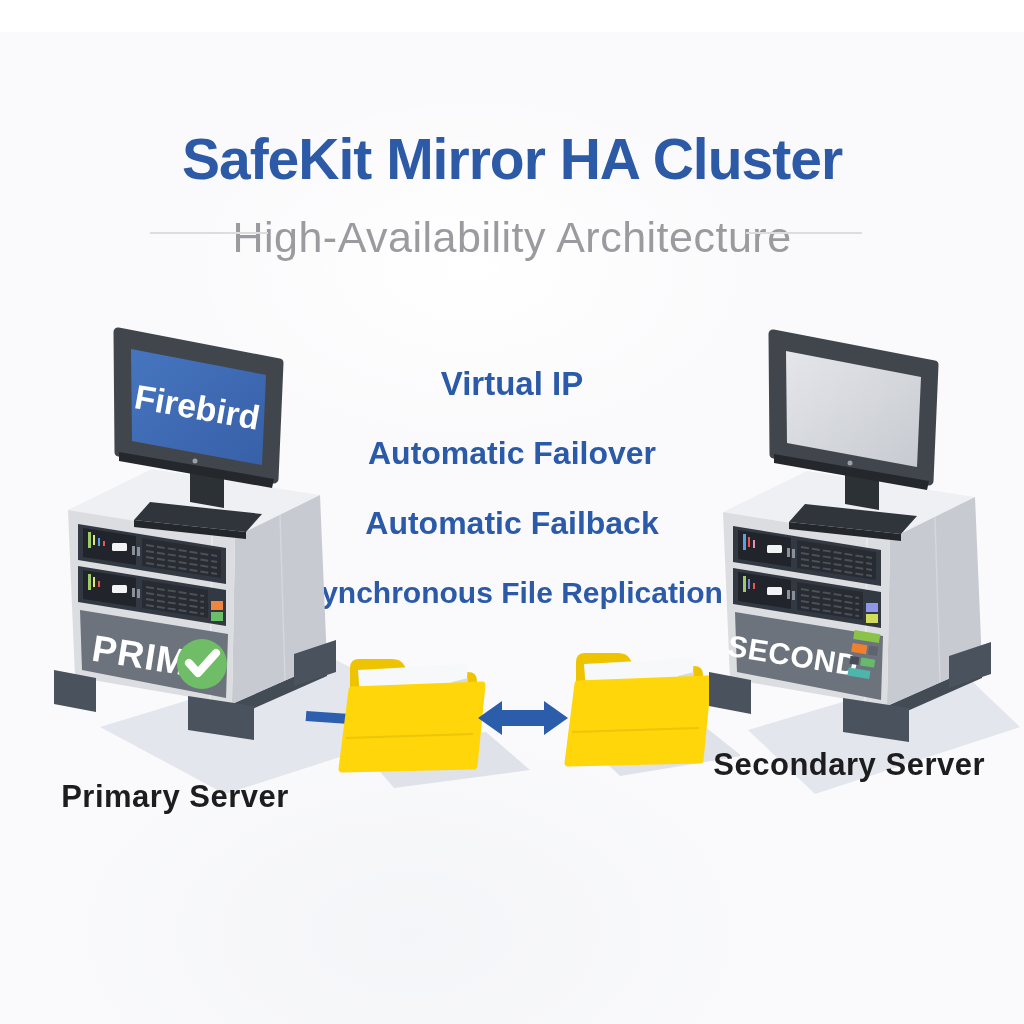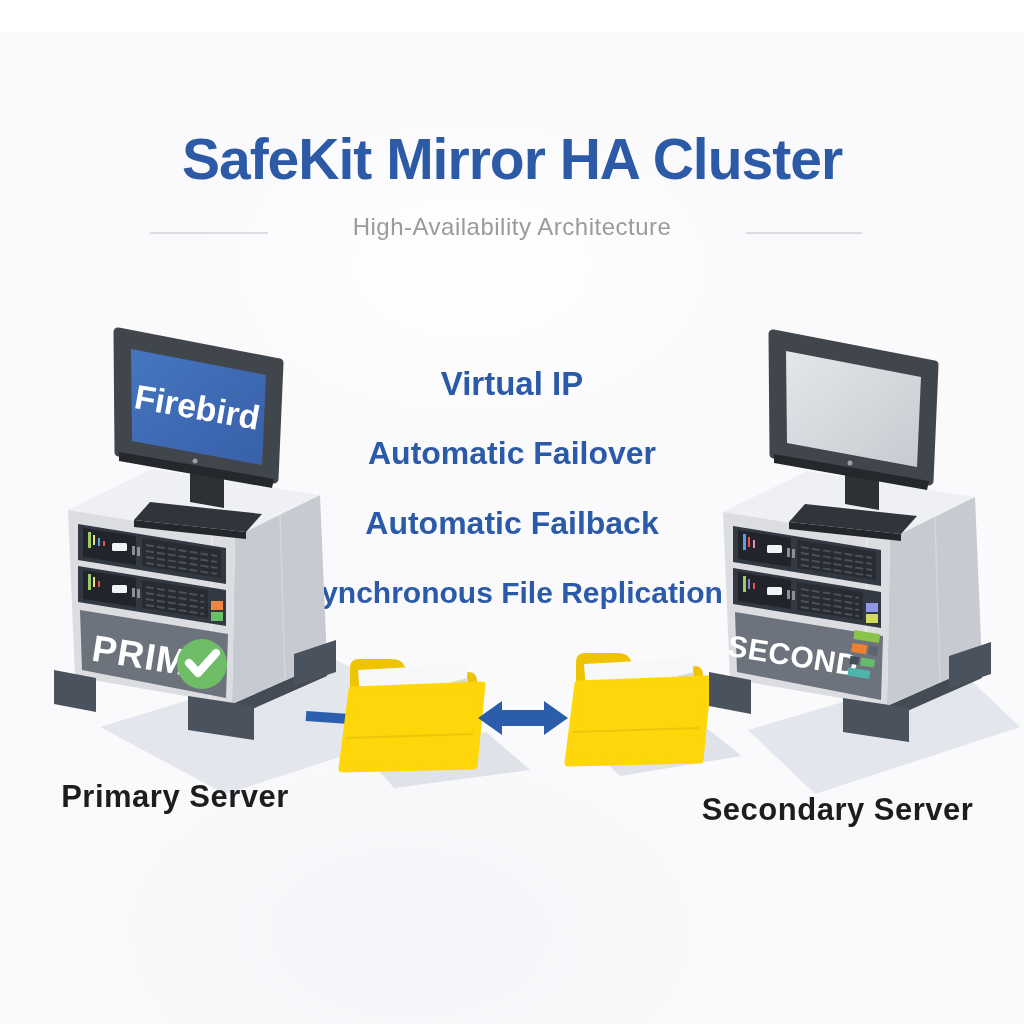--- a/index.html
+++ b/index.html
@@ -12,37 +12,37 @@
     font-family:"Liberation Sans", sans-serif;
     margin-top:32px;
   }
   .abs{position:absolute;}
   .title{
     left:0;right:0;top:94px;text-align:center;
     font-size:57px;font-weight:700;letter-spacing:-1px;color:#2d5aa6;
   }
   .subtitle{
     left:0;right:0;top:181px;text-align:center;
-    font-size:24px;font-weight:400;color:#9b9b9f;letter-spacing:0.5px;
+    font-size:43px;font-weight:400;color:#9b9b9f;letter-spacing:0.5px;
   }
   .subtitle-line{top:200px;height:2px;background:#dcdde2;}
   .subtitle-line.left{left:150px;width:118px;}
   .subtitle-line.right{left:746px;width:116px;}
   .feature{
     left:0;right:0;text-align:center;font-weight:700;color:#2b5aa8;
   }
   .f0{top:333px;font-size:33px;}
   .f1{top:403px;font-size:32px;}
   .f2{top:473px;font-size:32px;}
   .f3{top:544px;font-size:30px;}
   .caption{
     top:747px;text-align:center;font-size:31px;color:#1d1d1f;letter-spacing:0.5px;font-weight:bold;
   }
   .caption.primary{left:30px;width:290px;}
-  .caption.secondary{left:690px;width:295px;top:760px;}
+  .caption.secondary{left:690px;width:295px;top:715px;text-align:right;}
   svg{display:block;}
   svg text{font-family:"Liberation Sans", sans-serif;}
 </style>
 </head>
 <body>
 
 <div class="canvas">
 
   <svg class="abs" style="left:0;top:0;" width="1024" height="1024" viewBox="0 0 1024 1024">
     <polygon points="100,695 330,625 455,688 225,762" fill="#e3e6ec"></polygon>

